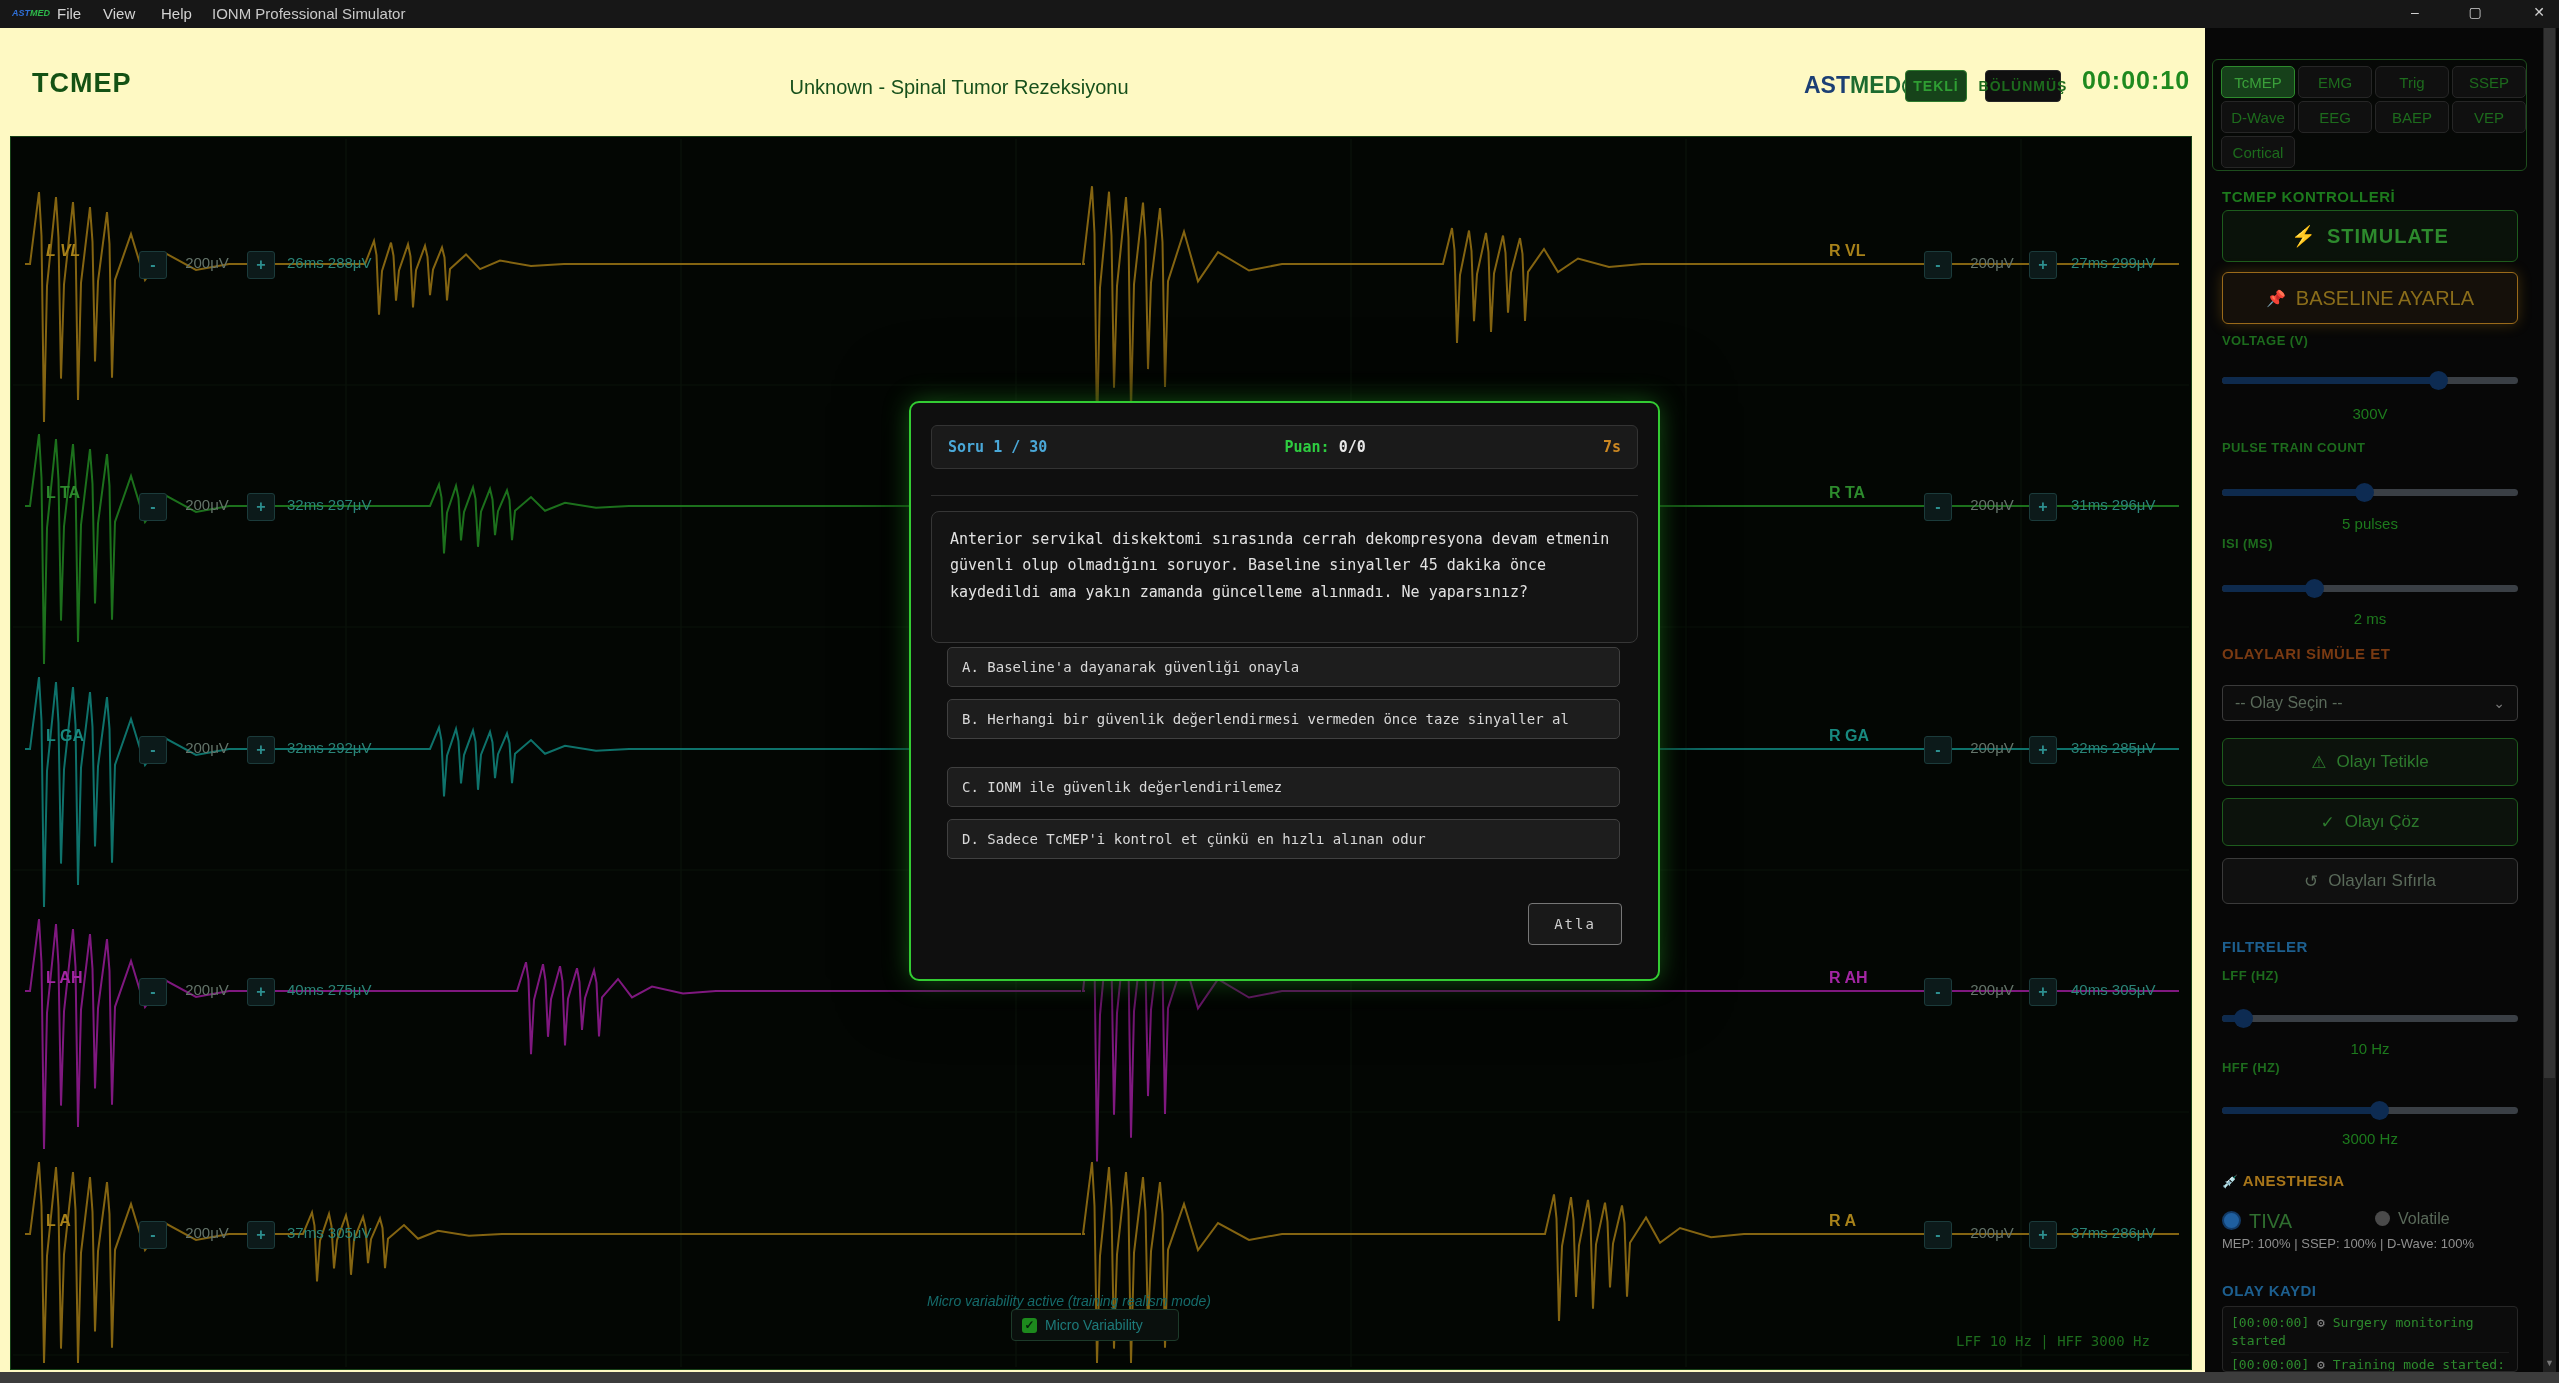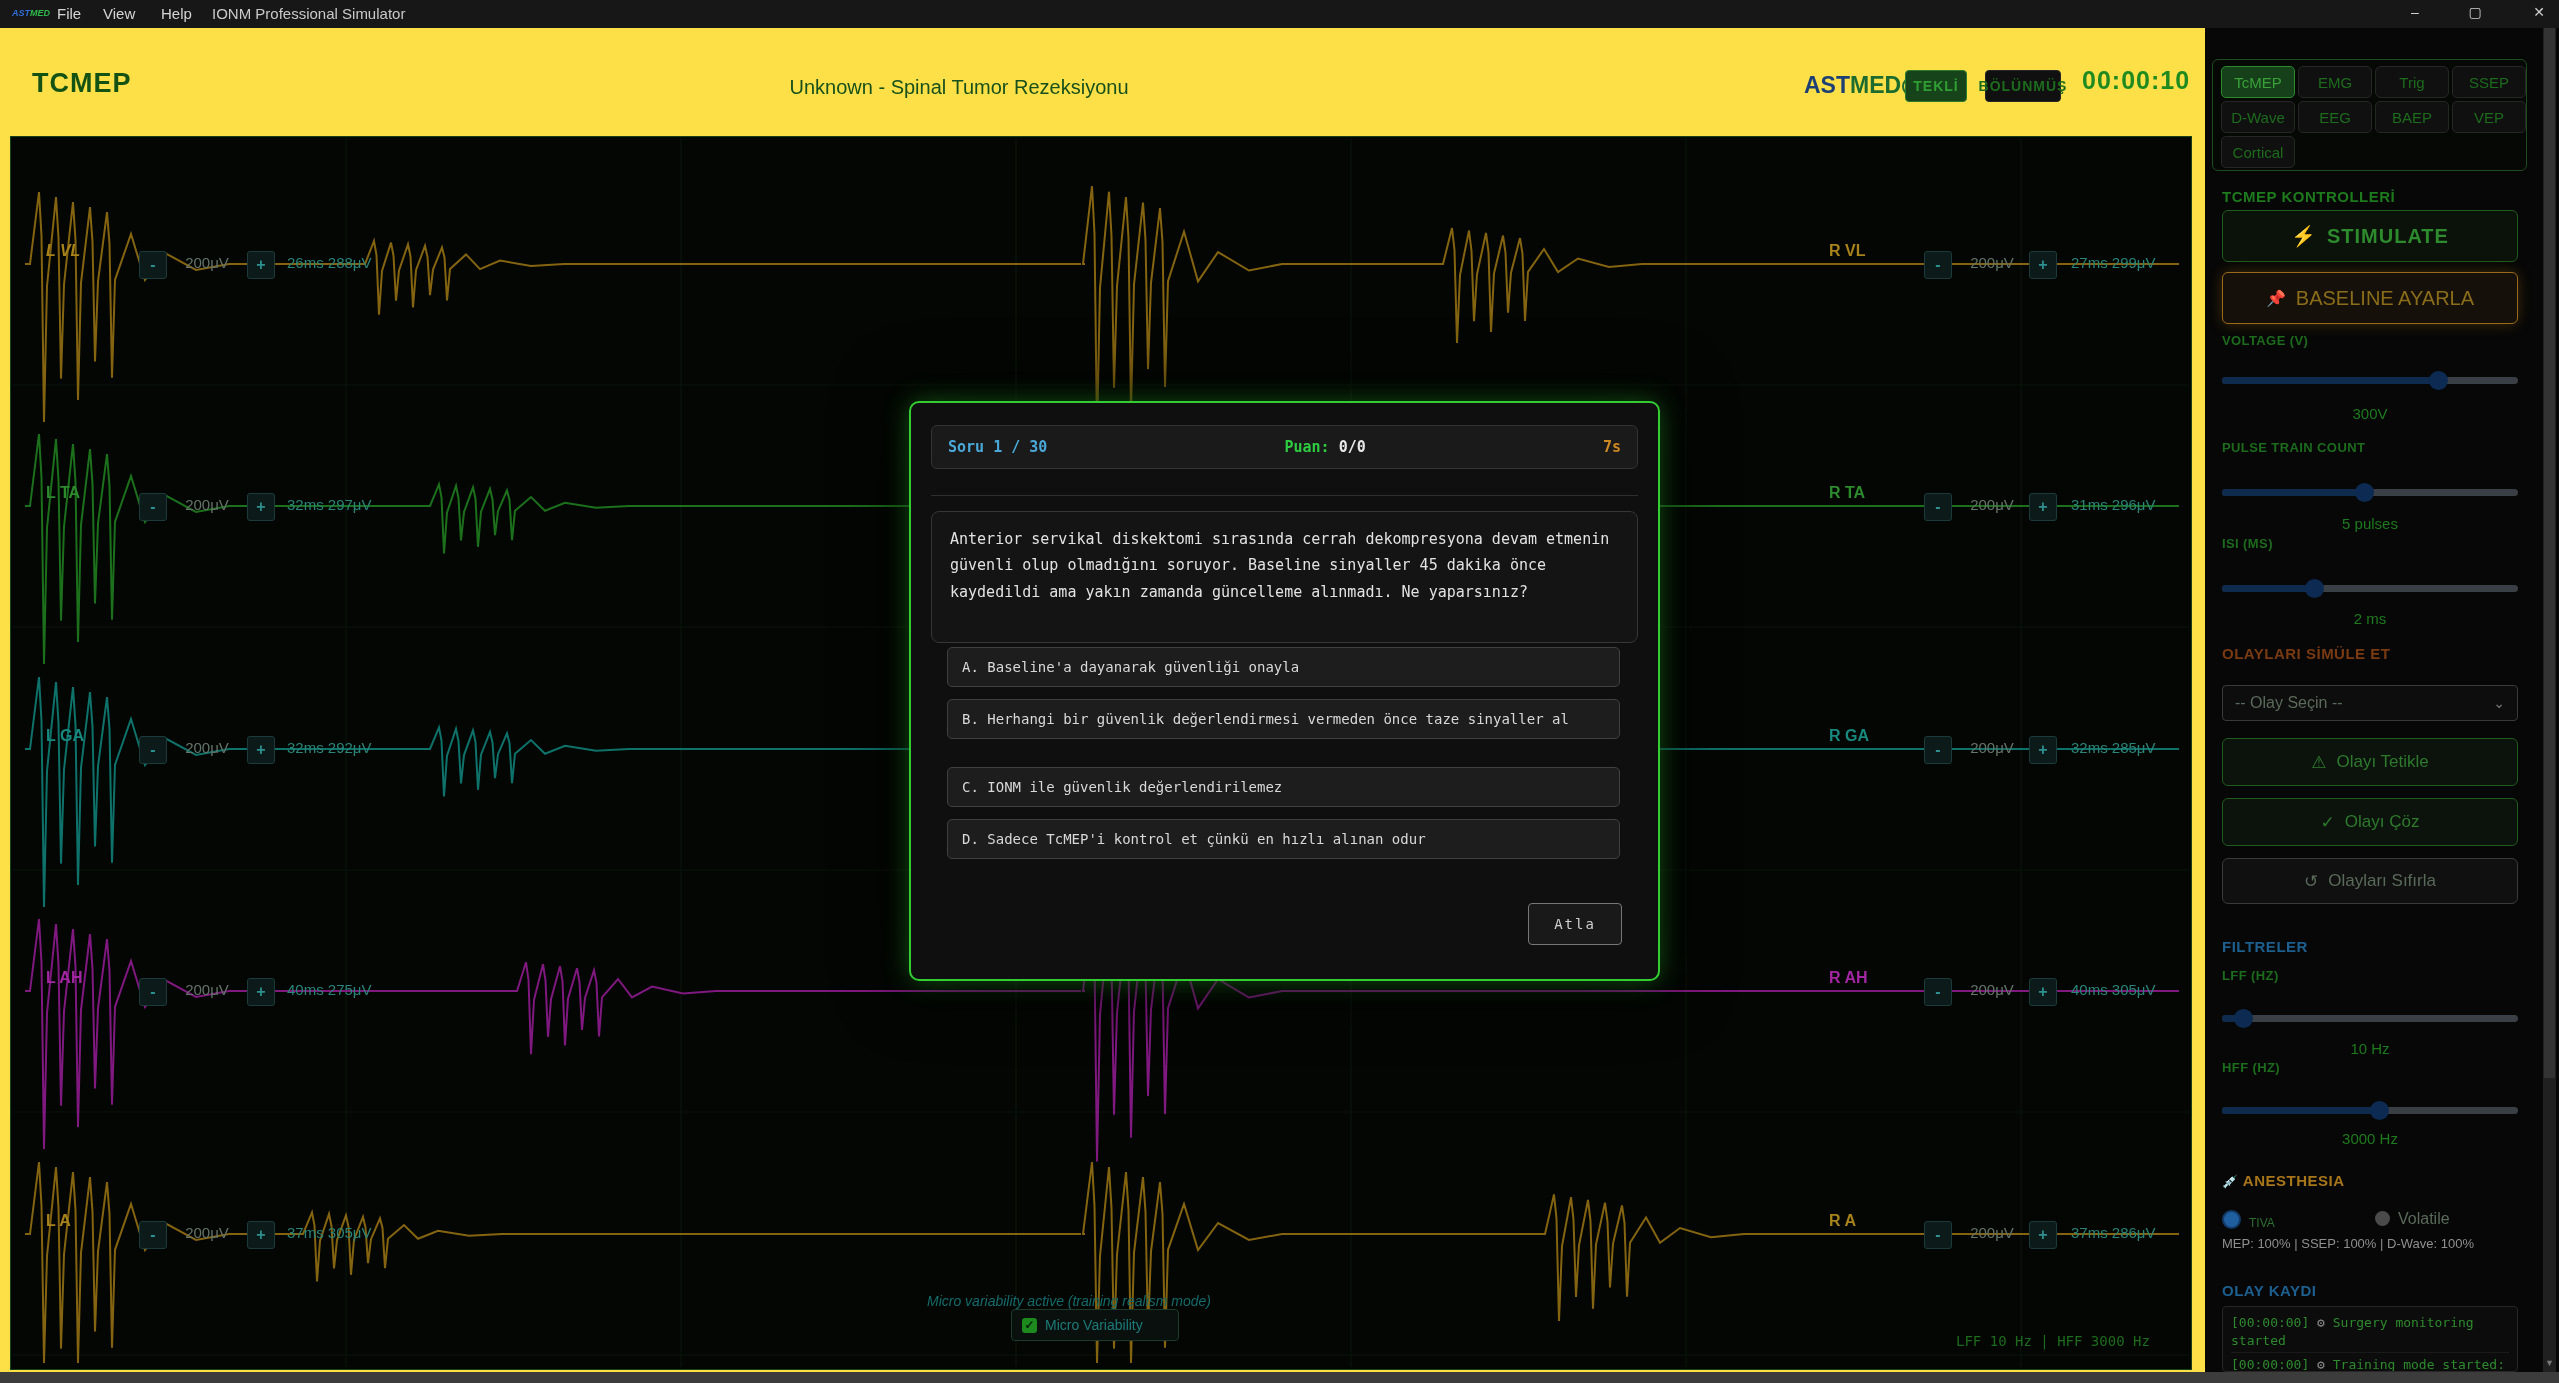--- a/index.html
+++ b/index.html
@@ -1,16 +1,16 @@
 <!DOCTYPE html>
 <html><head>
 <meta charset="utf-8">
 <style>
   html,body{margin:0;padding:0;background:#000;}
-  #stage{position:relative;width:2559px;height:1383px;background:#fde047;overflow:hidden;
+  #stage{position:relative;width:2559px;height:1383px;background:#fef9c3;overflow:hidden;
          font-family:"Liberation Sans",sans-serif;-webkit-font-smoothing:antialiased;}
   
   #titlebar{position:absolute;left:0;top:0;width:2559px;height:28px;background:#171717;}
   .menu-item{position:absolute;top:5px;color:#d4d4d4;font-size:15px;}
   #app-title{position:absolute;left:212px;top:5px;color:#c9c9c9;font-size:15px;}
   #mini-logo{position:absolute;left:12px;top:8px;font:italic bold 9px "Liberation Sans",sans-serif;}
   #mini-logo .b{color:#2f6fd6}#mini-logo .g{color:#2dba4a}
   .win-ctl{position:absolute;top:4px;width:30px;text-align:center;color:#cfcfcf;font-size:14px;}
   
   #mode-label{position:absolute;left:32px;top:68px;color:#145214;font:bold 27px "Liberation Sans",sans-serif;letter-spacing:1px;}
@@ -290,21 +290,21 @@
       <div class="track"></div>
         <div class="fill" style="width: 53%;"></div>
         <div class="thumb" style="left: calc(53% - 9px);"></div>
     </div>
     <div class="sb-value" style="top:1102px">3000 Hz</div>
 
     <div class="sb-head" style="top:1144px;color:#a8761a">
       <span style="font-size:13px">💉</span>
       <span>ANESTHESIA</span>
     </div>
-    <div style="position:absolute;left:17px;top:1182px;font-size:12px">
+    <div style="position:absolute;left:17px;top:1182px;font-size:20px">
       <span class="radio" style="background:#1f5f9f;border:2px solid #123a66"></span><span style="color:#2f6e2f">TIVA</span>
     </div>
     <div style="position:absolute;left:170px;top:1182px;font-size:16px">
       <span class="radio" style="background:#4a4a4a"></span><span style="color:#5a6a5a">Volatile</span>
     </div>
     <div style="position:absolute;left:17px;top:1208px;color:#8f8f8f;font-size:13px">MEP: 100% | SSEP: 100% | D-Wave: 100%</div>
 
     <div class="sb-head" style="top:1254px;color:#1d5f8f">OLAY KAYDI</div>
     <div id="log-box">
         <div class="log-entry"><span>[00:00:00]</span> <span class="gear">⚙</span> <span>Surgery monitoring started</span></div>

